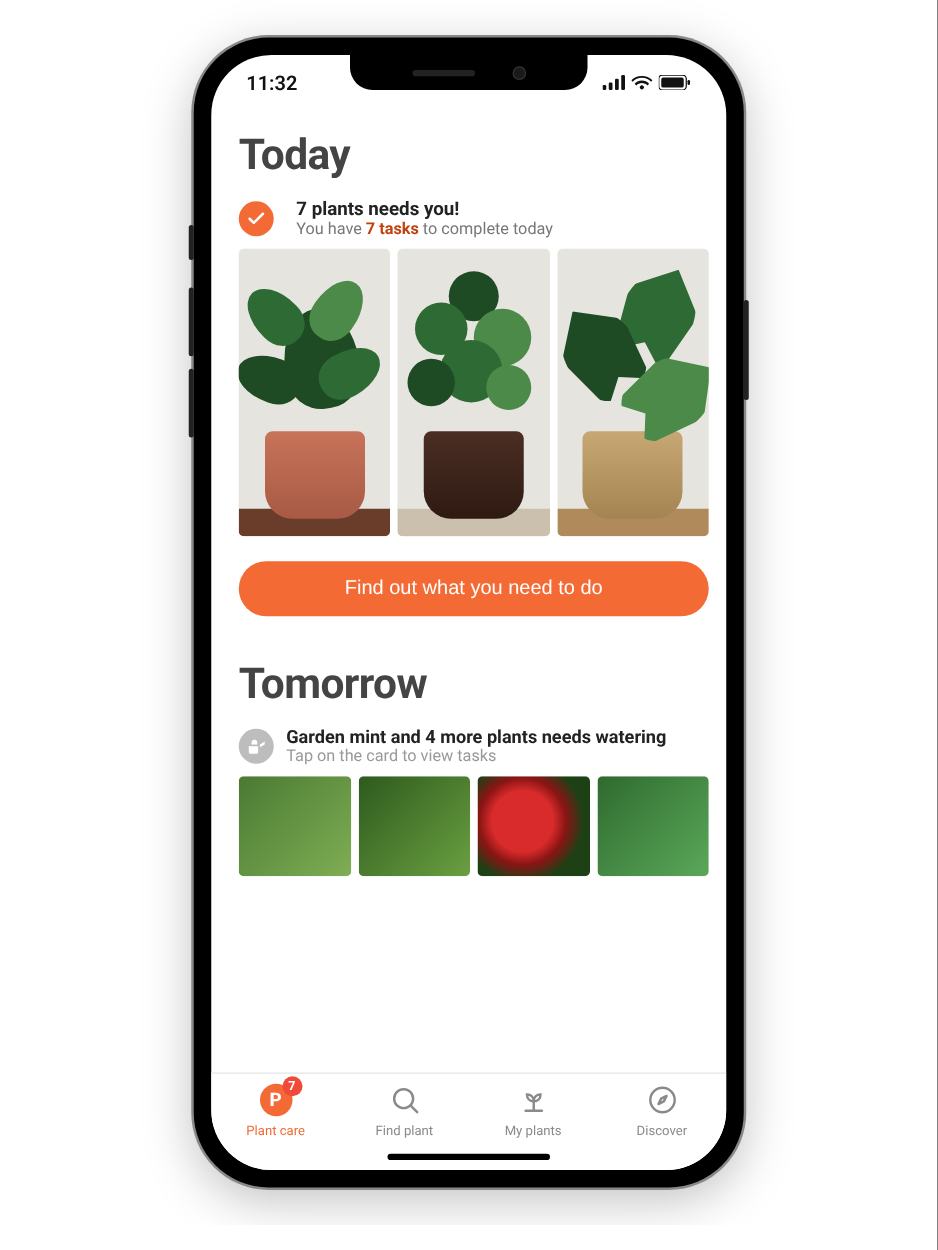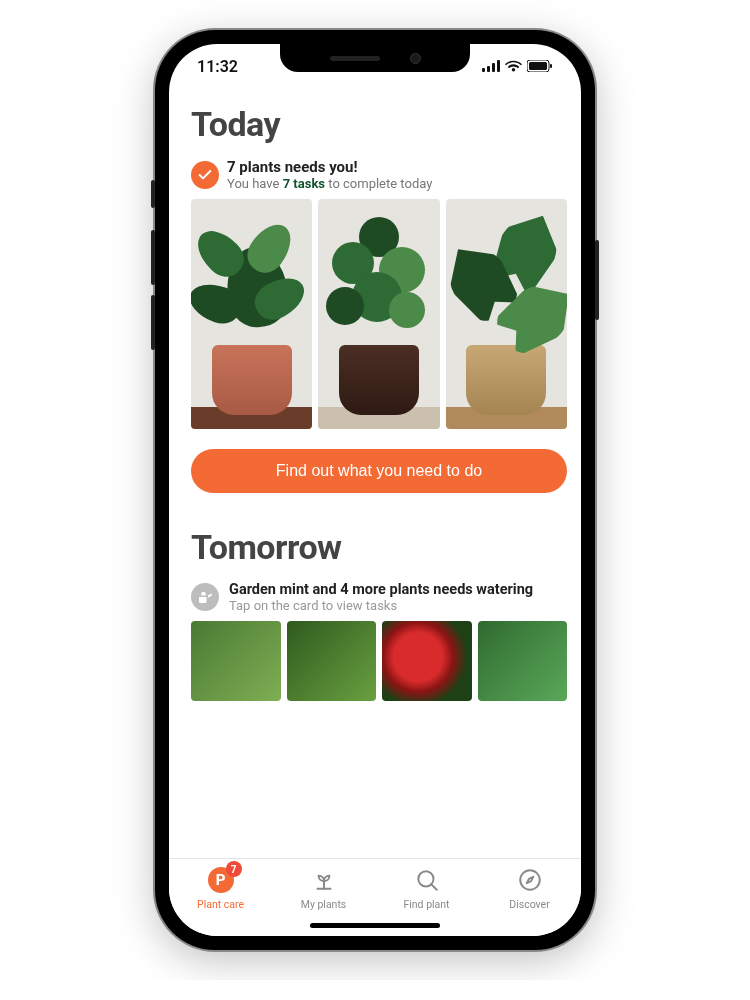--- a/index.html
+++ b/index.html
@@ -52,29 +52,29 @@
   }
   .status-right { display:flex; align-items:center; gap:5px; }
   .status-right svg { display:block; }
 
   .content { flex:1; overflow-y:auto; padding: 8px 14px 0 22px; }
 
   h1 {
     font-size: 34px; font-weight: 700; color:#444; letter-spacing:-.5px;
     margin: 8px 0 14px 0;
   }
-  .today-head { display:flex; align-items:center; gap:8px; margin-bottom:6px; }
+  .today-head { display:flex; align-items:center; gap:18px; margin-bottom:6px; }
   .check-badge {
     width:28px; height:28px; border-radius:50%; background:#f46a35;
     display:flex; align-items:center; justify-content:center; flex-shrink:0;
   }
   .check-badge svg { stroke:#fff; }
   .today-head .txt .line1 { font-size:15px; font-weight:700; color:#222; }
   .today-head .txt .line2 { font-size:13px; color:#777; }
-  .today-head .txt .line2 b { color:#14532d; }
+  .today-head .txt .line2 b { color:#c2410c; }
 
   .plant-row { display:flex; gap:6px; margin-top:8px; }
   .plant { flex:1; height:230px; border-radius:4px; overflow:hidden; position:relative; background:#e6e4de; }
 
   
   .pot {
     position:absolute; bottom:14px; left:50%; transform:translateX(-50%);
     width:80px; height:70px;
     border-bottom-left-radius: 22px; border-bottom-right-radius:22px;
     border-top-left-radius:6px; border-top-right-radius:6px;
@@ -267,36 +267,36 @@
       <div class="tab active">
         <div class="icon">
           <div class="p-circle">P</div>
           <div class="badge">7</div>
         </div>
         <div class="label">Plant care</div>
       </div>
       <div class="tab">
         <div class="icon">
           <svg width="26" height="26" viewBox="0 0 24 24" fill="none" stroke="#8a8a8a" stroke-width="1.8" stroke-linecap="round">
+              <circle cx="11" cy="11" r="7"></circle>
+              <line x1="21" y1="21" x2="16" y2="16"></line>
+            </svg>
+        </div>
+        <div class="label">Find plant</div>
+      </div>
+      <div class="tab">
+        <div class="icon">
+          <svg width="26" height="26" viewBox="0 0 24 24" fill="none" stroke="#8a8a8a" stroke-width="1.8" stroke-linecap="round">
               <path d="M12 20v-7"></path>
               <path d="M12 13c0-3 2-5 5-5 0 3-2 5-5 5z"></path>
               <path d="M12 13c0-3-2-5-5-5 0 3 2 5 5 5z"></path>
               <path d="M6 20h12"></path>
             </svg>
         </div>
         <div class="label">My plants</div>
-      </div>
-      <div class="tab">
-        <div class="icon">
-          <svg width="26" height="26" viewBox="0 0 24 24" fill="none" stroke="#8a8a8a" stroke-width="1.8" stroke-linecap="round">
-              <circle cx="11" cy="11" r="7"></circle>
-              <line x1="21" y1="21" x2="16" y2="16"></line>
-            </svg>
-        </div>
-        <div class="label">Find plant</div>
       </div>
       <div class="tab">
         <div class="icon">
           <svg width="26" height="26" viewBox="0 0 24 24" fill="none" stroke="#8a8a8a" stroke-width="1.8" stroke-linecap="round" stroke-linejoin="round">
               <circle cx="12" cy="12" r="9"></circle>
               <polygon points="15 9 13 13 9 15 11 11 15 9"></polygon>
             </svg>
         </div>
         <div class="label">Discover</div>
       </div>

